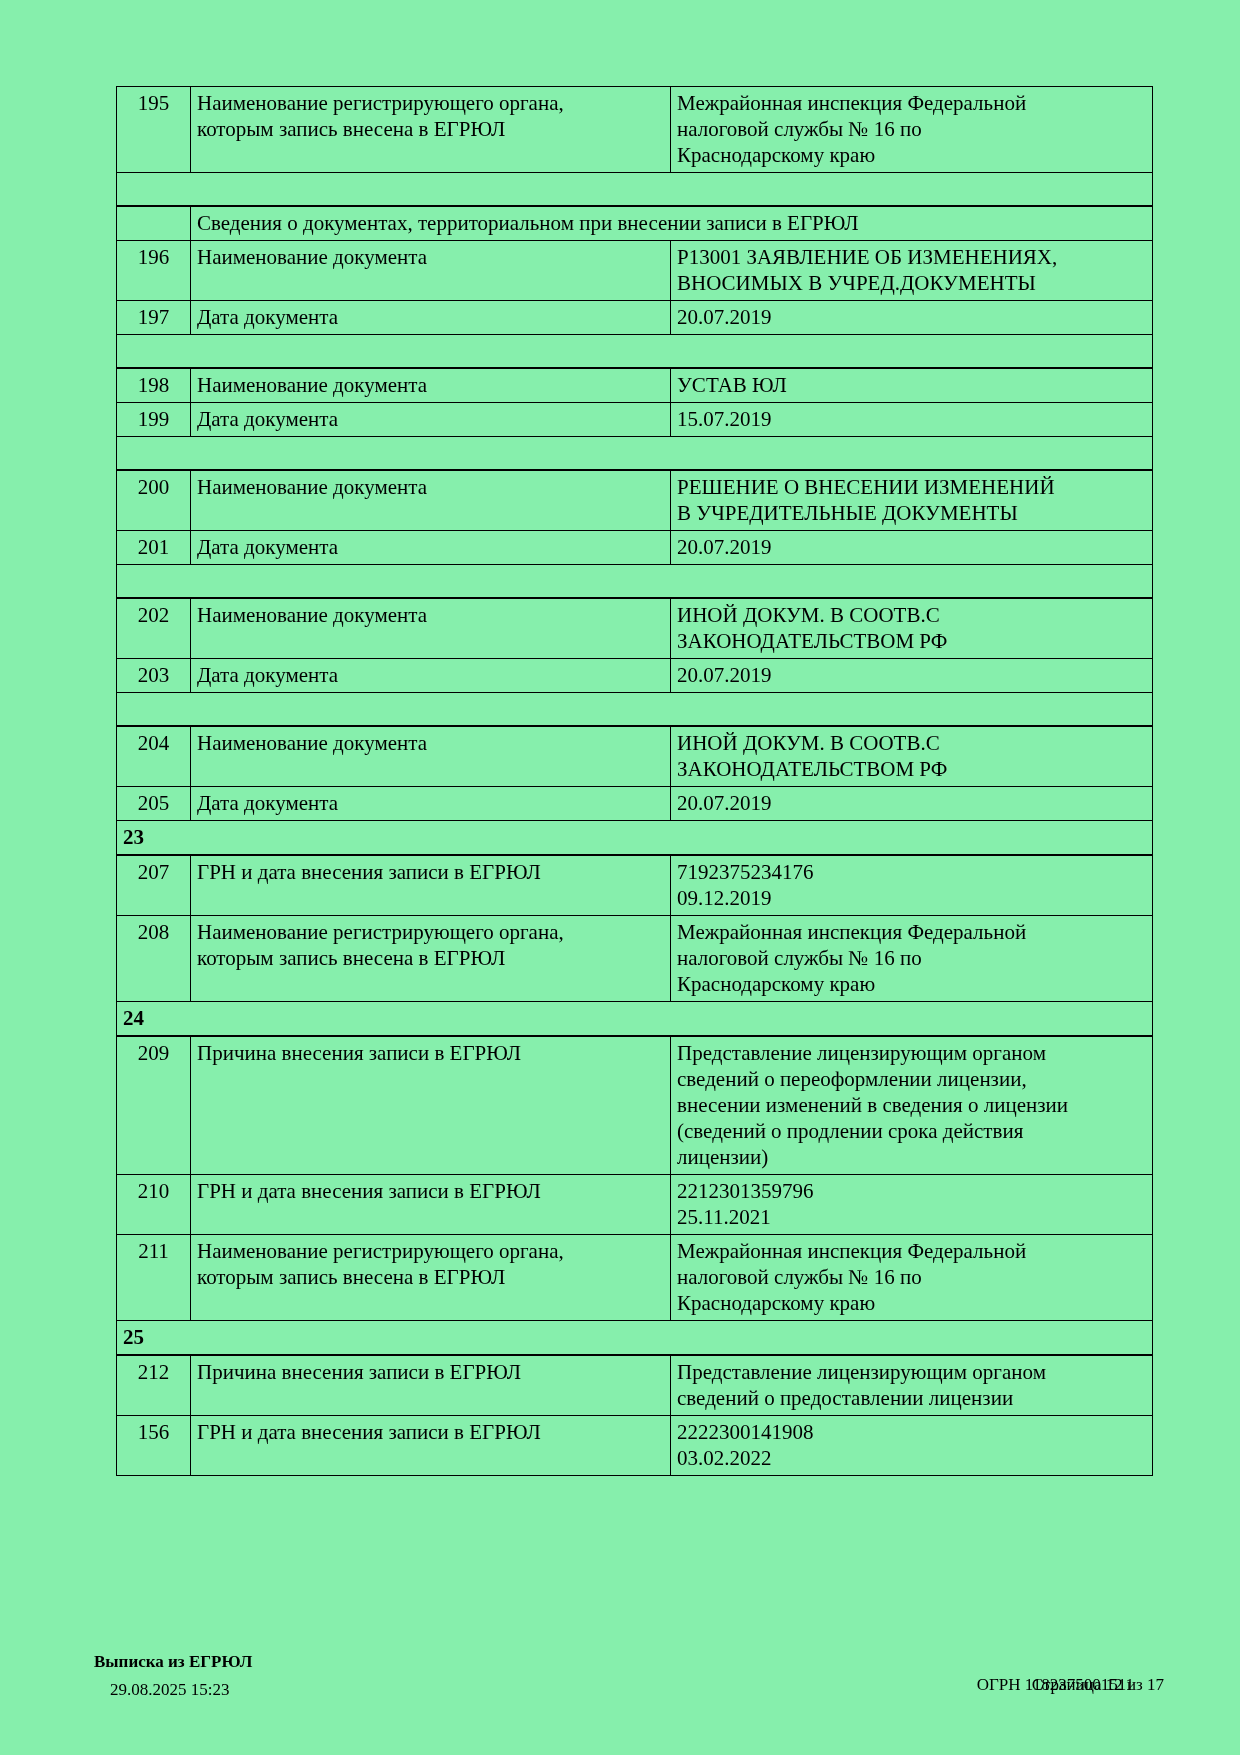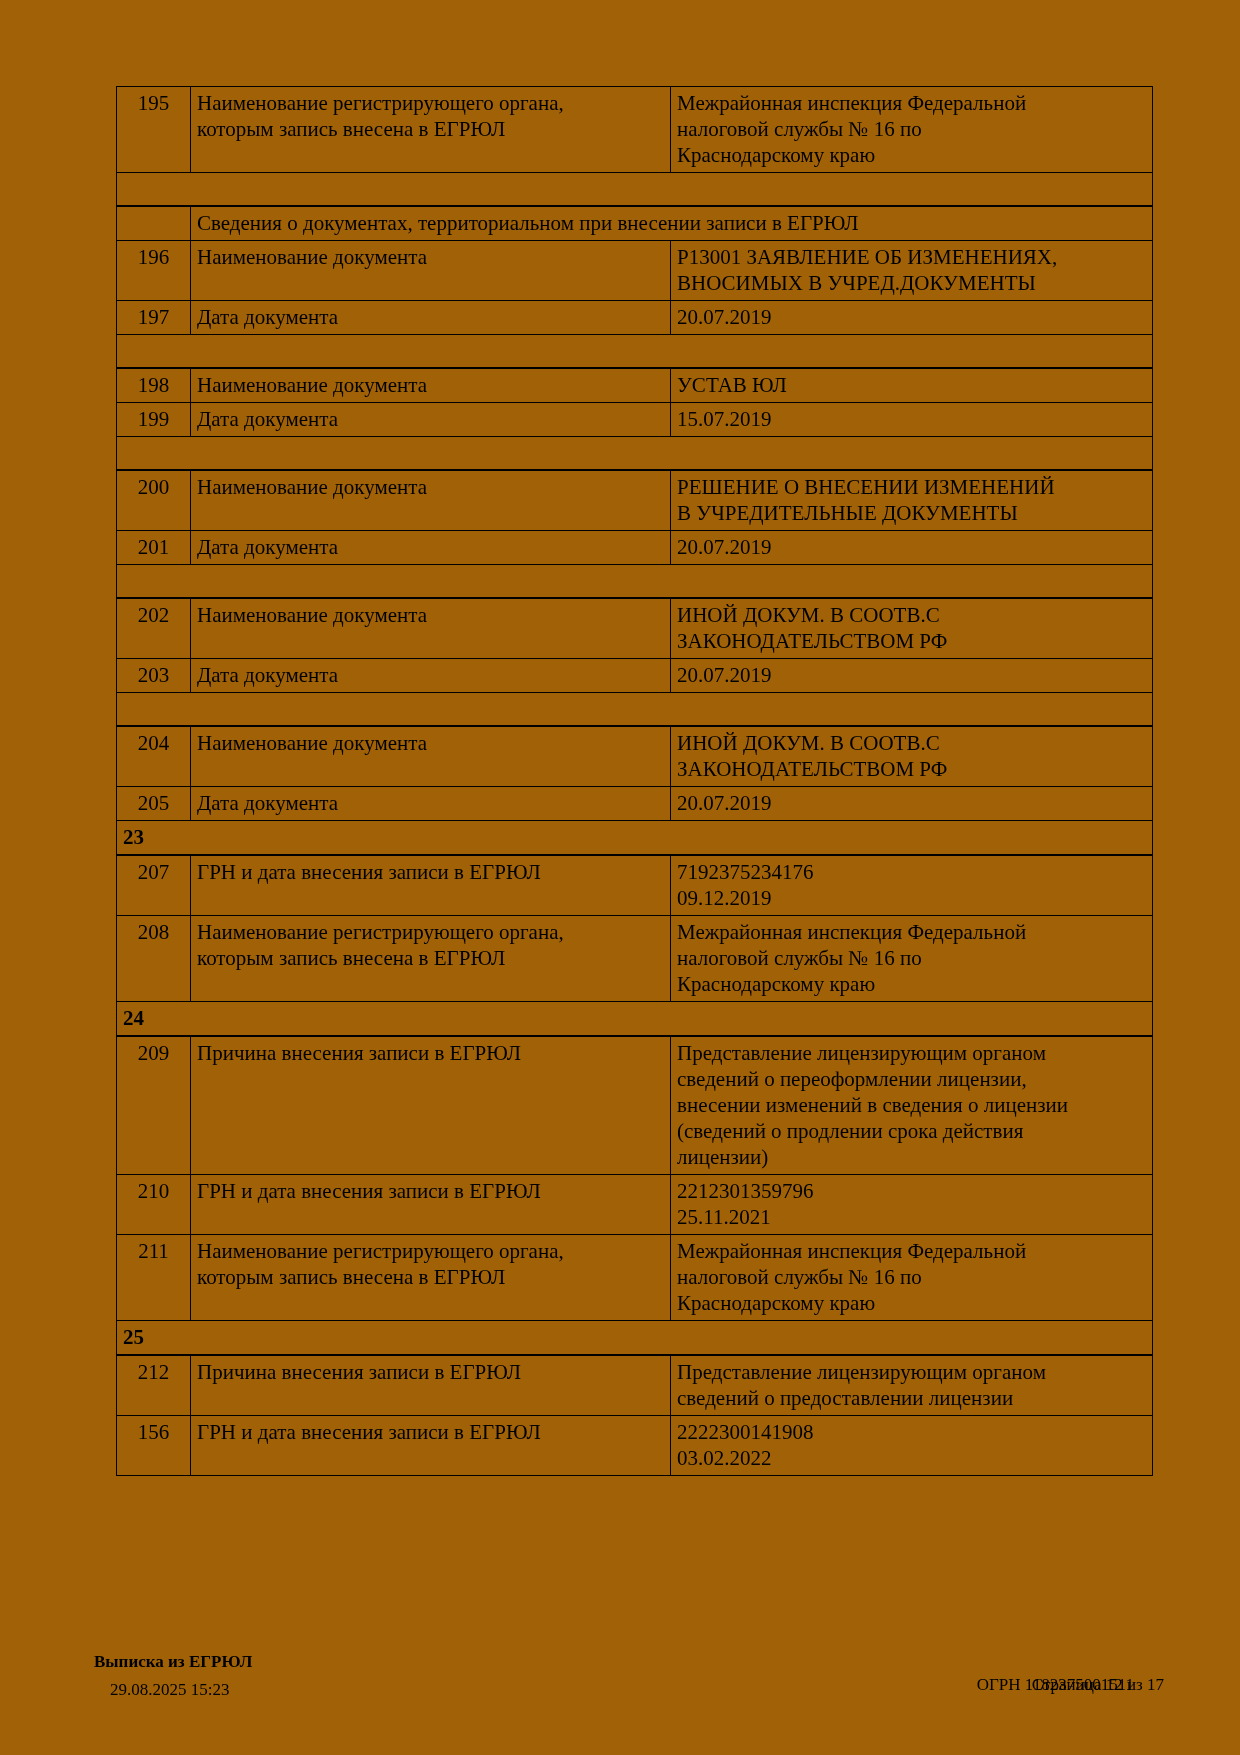--- a/index.html
+++ b/index.html
@@ -10,21 +10,21 @@
   body {
     width: 1240px;
     height: 1755px;
     position: relative;
     font-family: "Liberation Serif", "DejaVu Serif", serif;
     color: #000000;
   }
   .page {
     position: absolute;
     inset: 0;
-    background: #a16207;
+    background: #86efac;
   }
   table.records {
     position: absolute;
     left: 116px;
     top: 86px;
     width: 1036px;
     border-collapse: collapse;
     table-layout: fixed;
     font-size: 21px;
     line-height: 26px;

